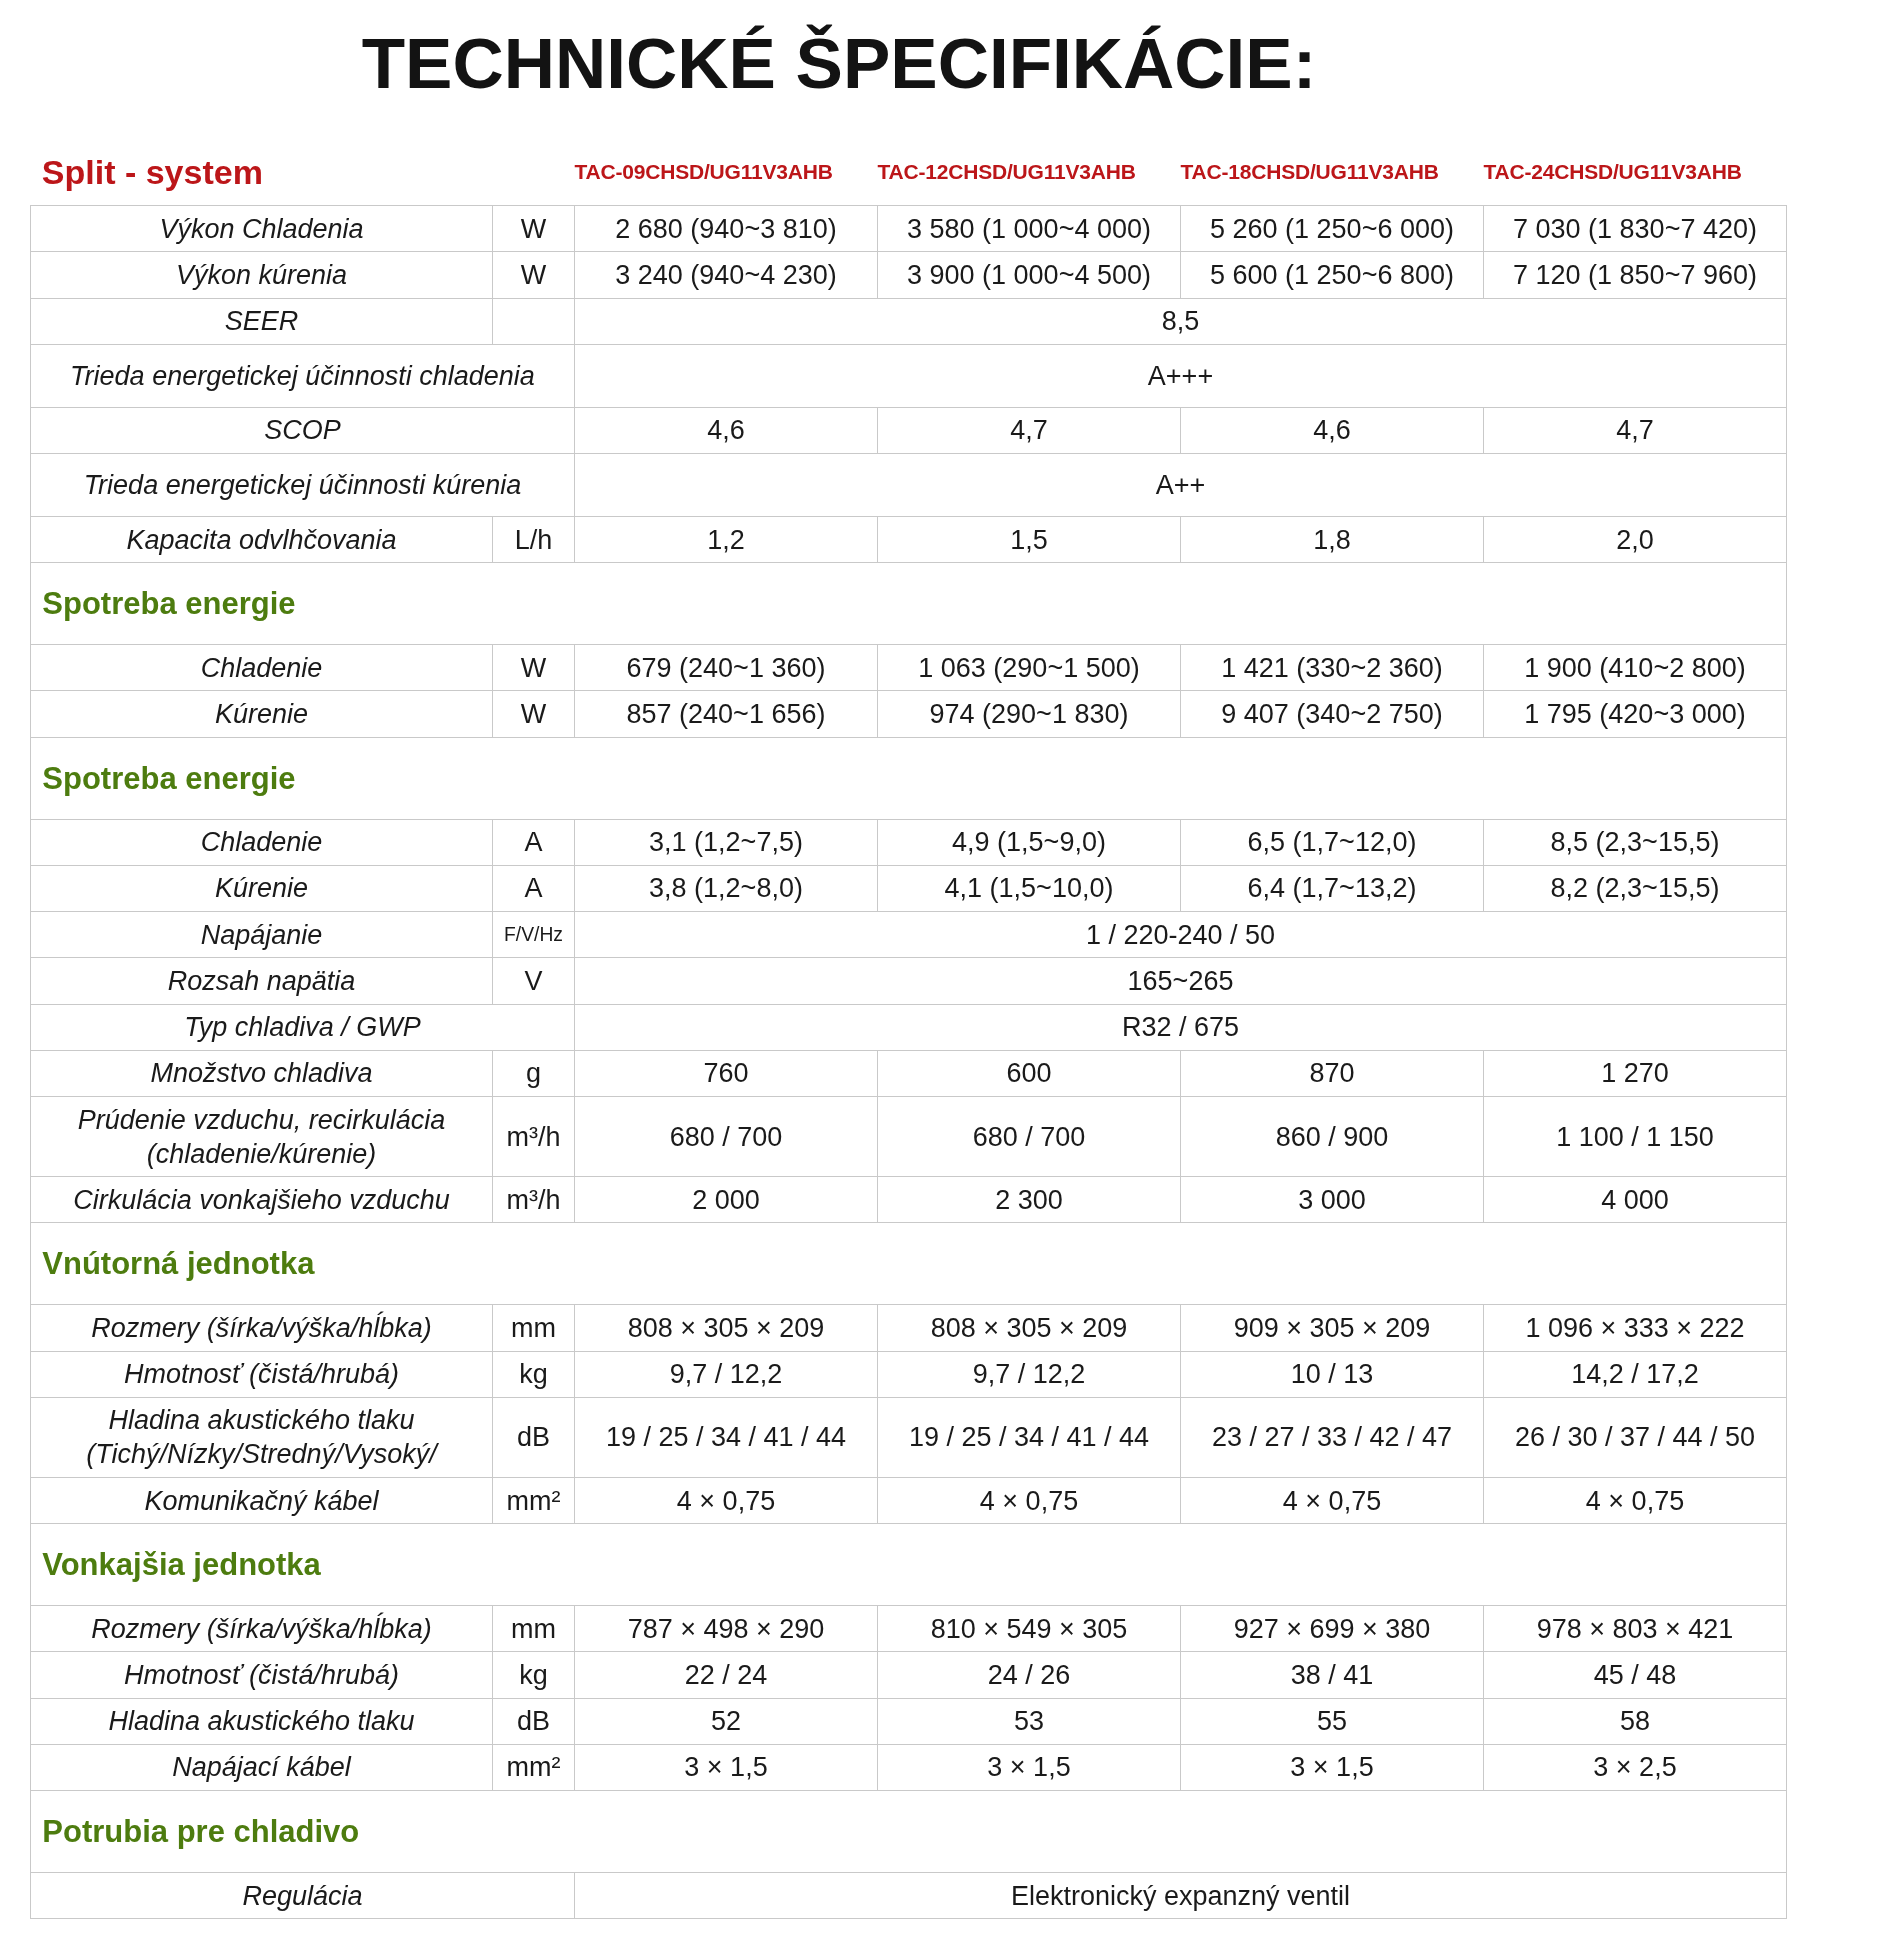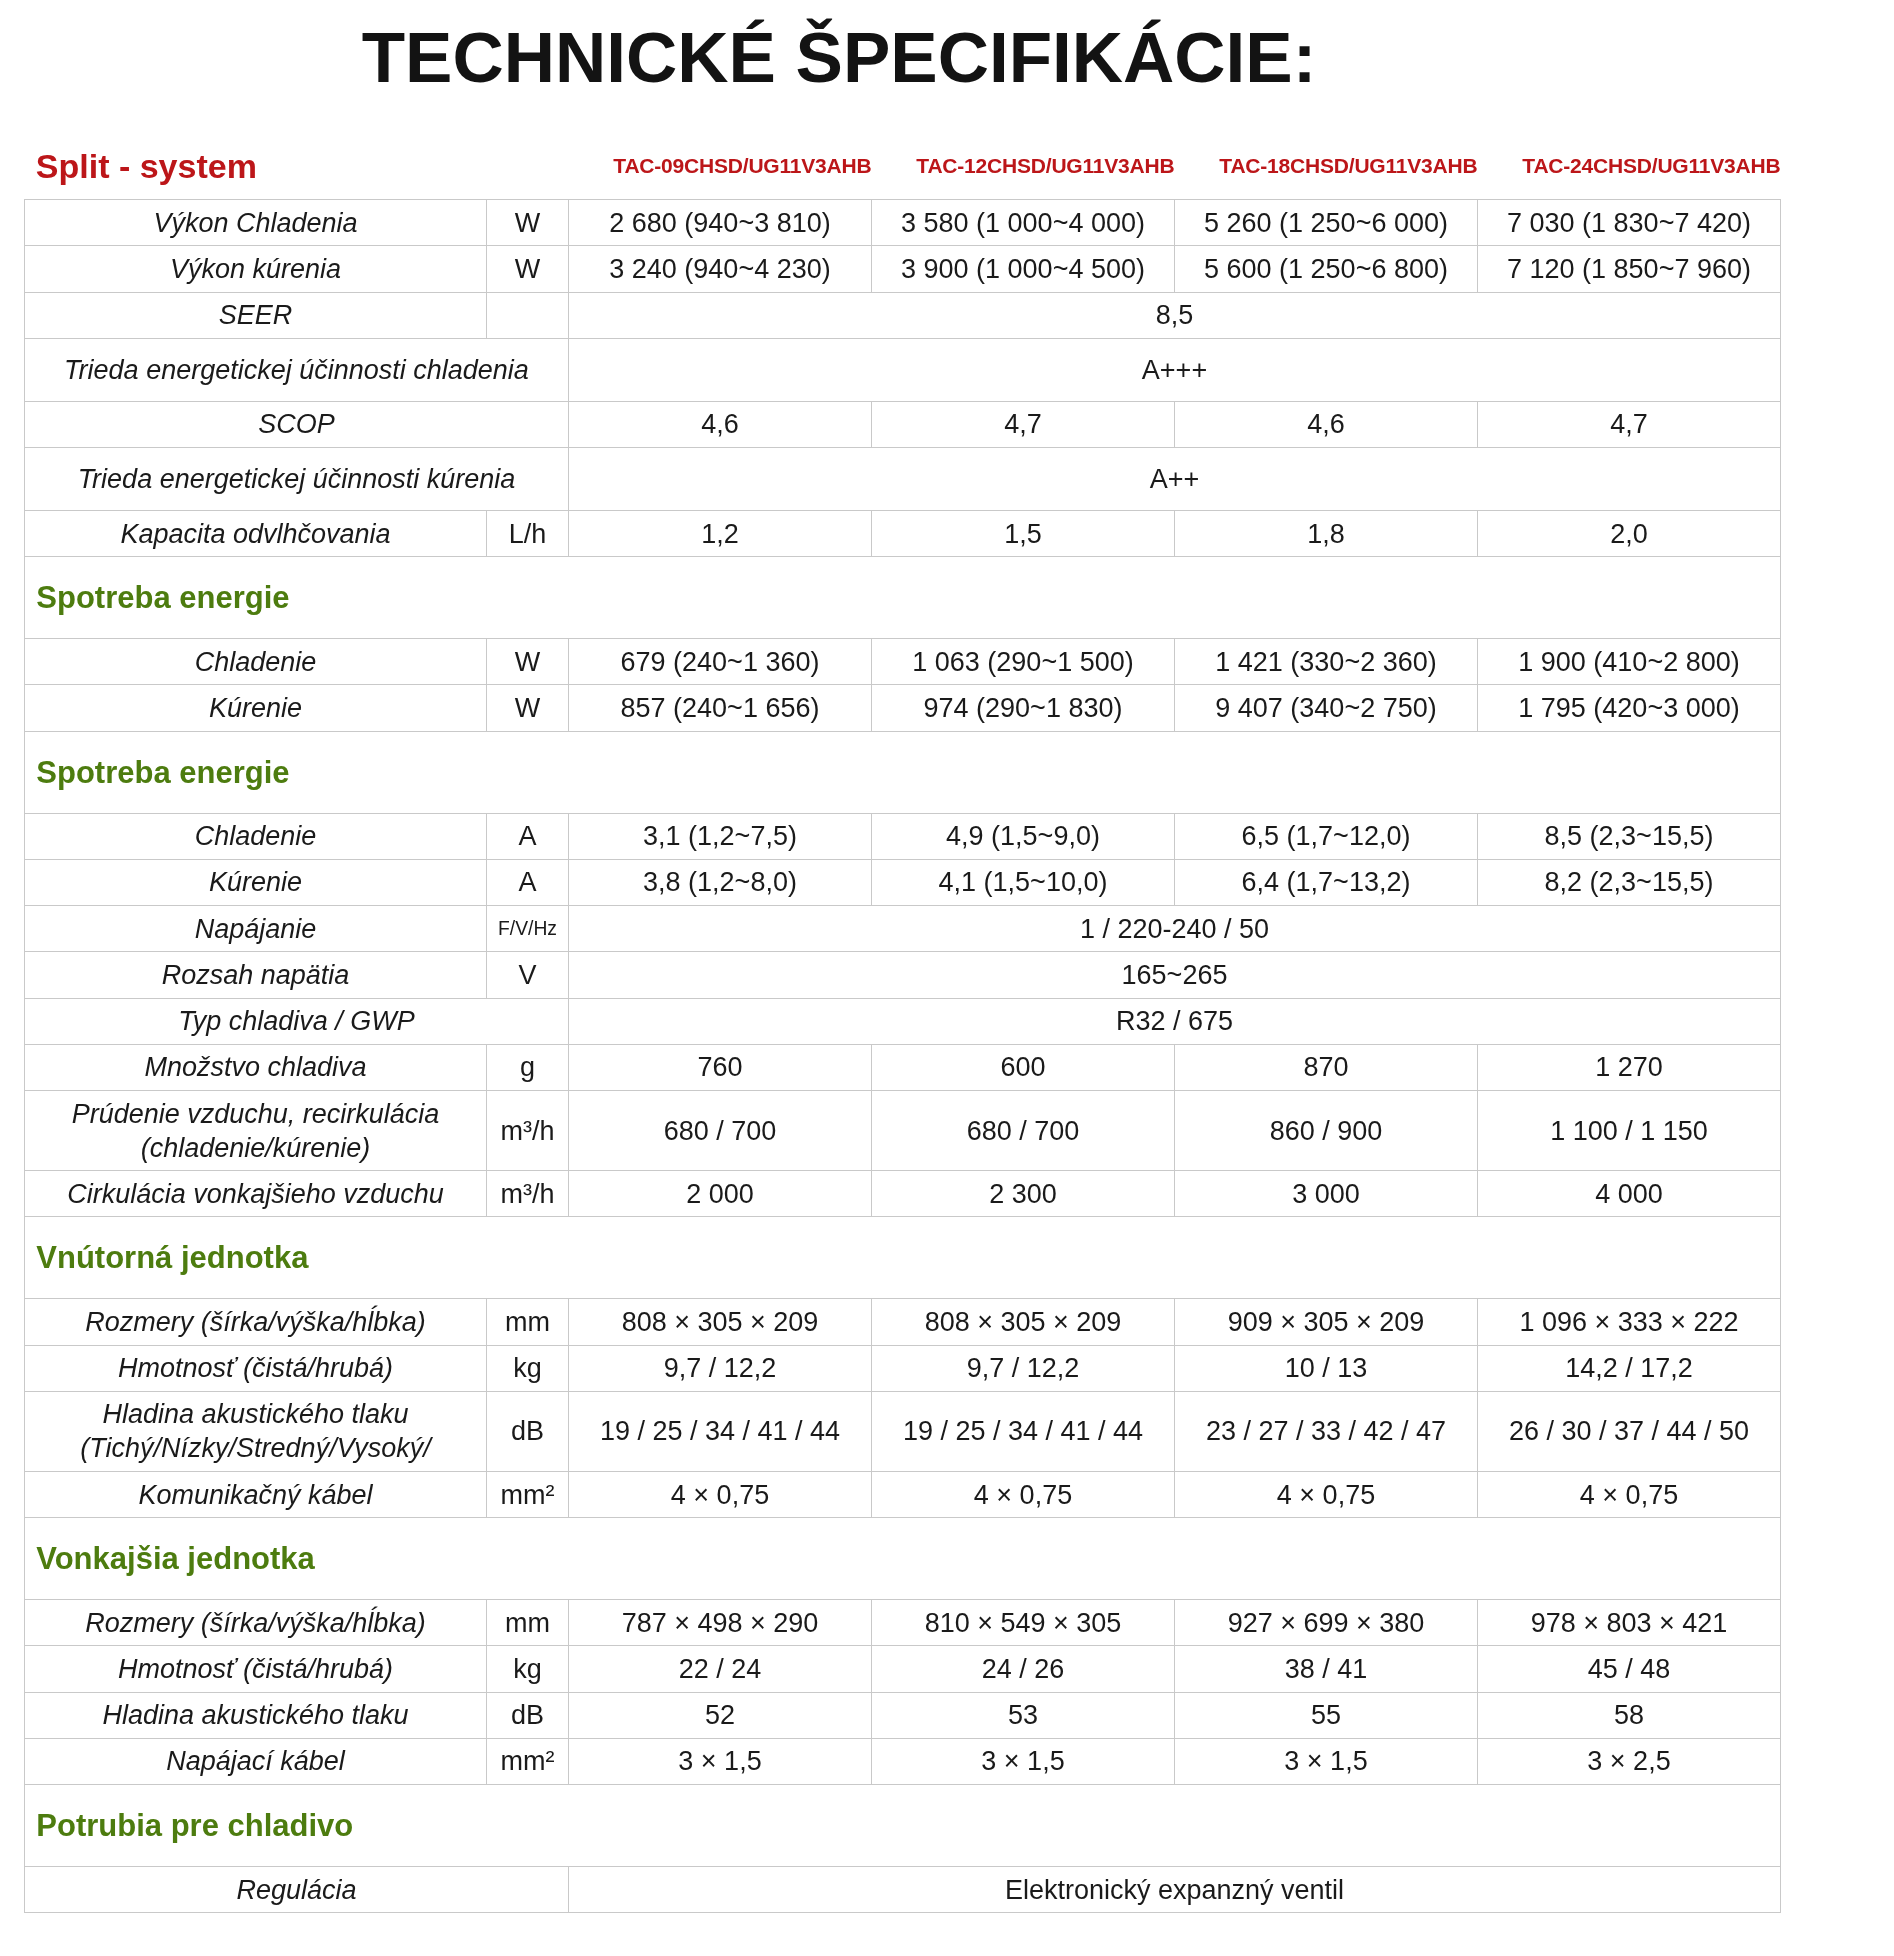--- a/index.html
+++ b/index.html
@@ -12,21 +12,21 @@
     height: 1956px;
     font-family: "Liberation Sans", sans-serif;
     color: #1a1a1a;
     overflow: hidden;
   }
 
   .page {
     width: 1678px;
     height: 1956px;
     position: relative;
-    padding: 6px;
+    padding: 12px;
   }
 
   
   .title {
     text-align: center;
     font-size: 71px;
     font-weight: bold;
     letter-spacing: 0px;
     color: #131313;
     padding: 14.5px 0 0 0;
@@ -99,21 +99,21 @@
     color: #bc1619;
     font-weight: bold;
     font-size: 34px;
     text-align: left;
     padding-left: 11.3px;
   }
   tr.colhead td.model {
     color: #bc1619;
     font-weight: bold;
     font-size: 21px;
-    text-align: right;
+    text-align: left;
     letter-spacing: -0.2px;
     white-space: nowrap;
   }
   tr.colhead td.blank { border: none; }
 
   .tall { height: 63px; }
 </style>
 </head>
 <body>
 

